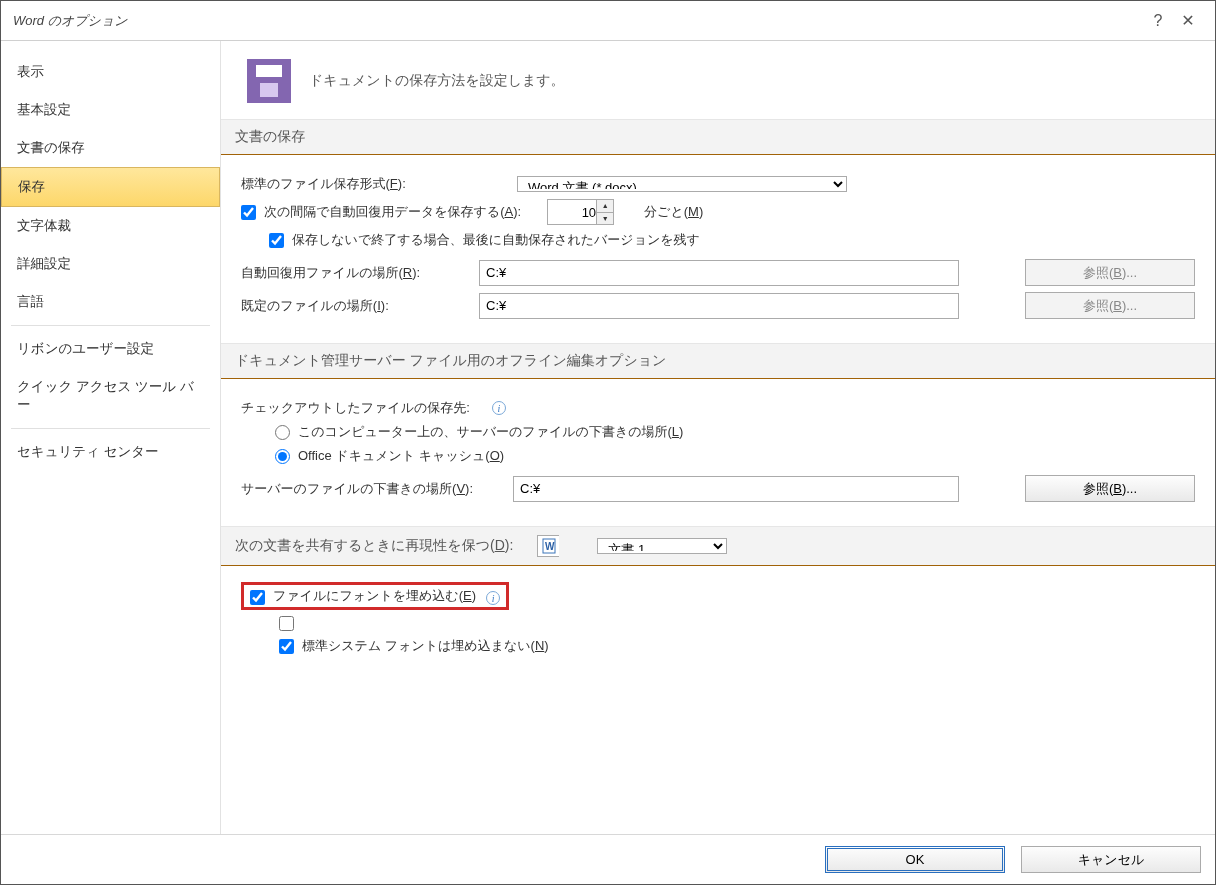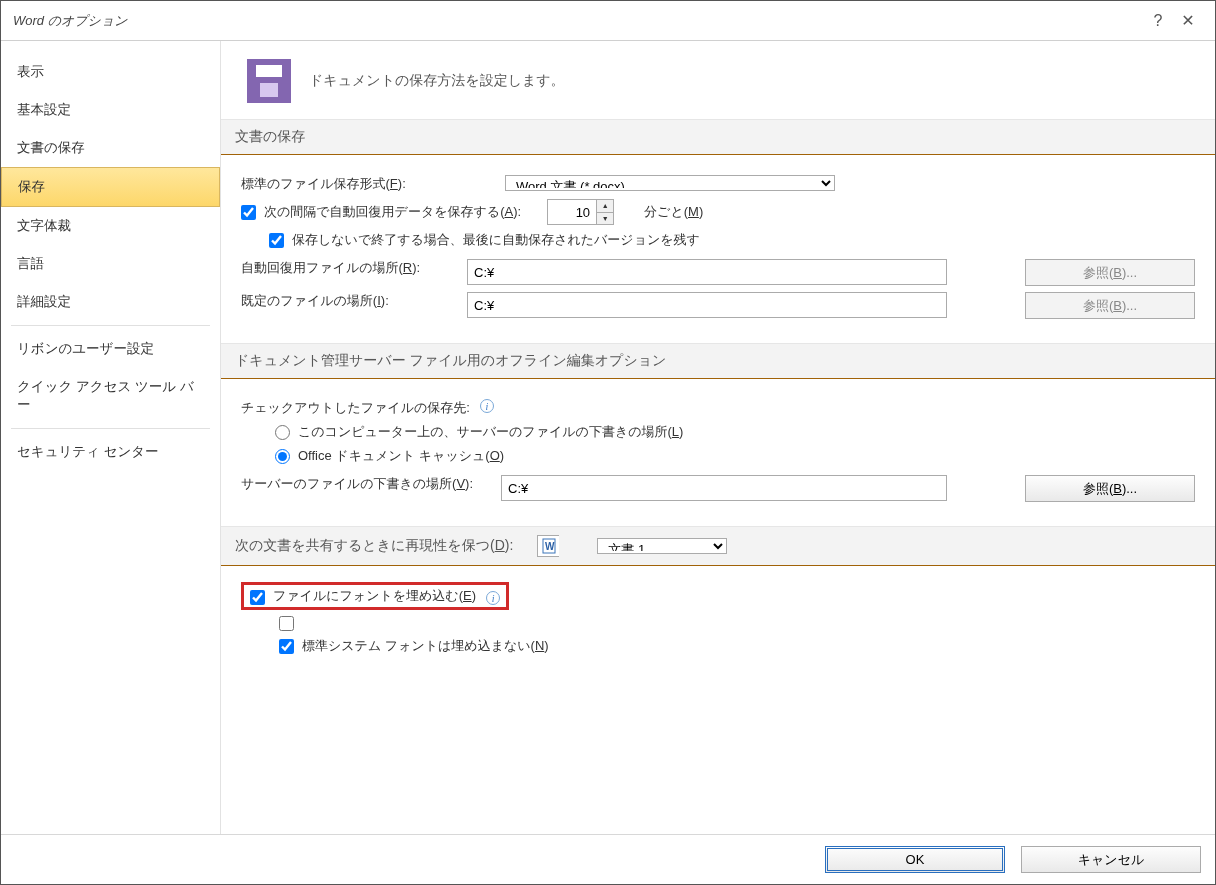--- a/index.html
+++ b/index.html
@@ -78,21 +78,21 @@
 .main-header-text { font-size: 14px; color: #575757; }
 .section-header {
   background: #f3f3f3;
   padding: 8px 14px;
   font-size: 14px;
   color: #575757;
   border-top: 1px solid #e6e6e6;
   border-bottom: 1px solid #a16207;
 }
 .section-body { padding: 14px 20px 18px 20px; }
-.row { display: flex; align-items: flex-start; margin: 6px 0; gap: 8px; }
+.row { display: flex; align-items: center; margin: 6px 0; gap: 20px; }
 .label { color: #333; }
 .underline { text-decoration: underline; }
 select.combo {
   height: 16px;
   border: 1px solid #ababab;
   background: #fff;
   padding: 2px 6px;
   font-size: 13px;
   font-family: inherit;
   margin-left: 38px;
@@ -105,21 +105,21 @@
   font-family: inherit;
   background: #fff;
 }
 .spinner {
   display: inline-flex;
   align-items: stretch;
   border: 1px solid #ababab;
   height: 26px;
 }
 .spinner input {
-  border: none; width: 48px; text-align: right; padding-right: 6px;
+  border: none; width: 48px; text-align: right; 
   font-size: 13px; font-family: inherit;
 }
 .spinner .spin-btns { display: flex; flex-direction: column; border-left: 1px solid #ababab; }
 .spinner .spin-btns div { width: 16px; flex: 1; display: flex; align-items: center; justify-content: center; font-size: 7px; background: #f0f0f0; cursor: pointer; }
 .spinner .spin-btns div:first-child { border-bottom: 1px solid #ababab; }
 .checkbox-row { display: flex; align-items: center; gap: 8px; margin: 6px 0; }
 .checkbox-row.indent1 { margin-left: 28px; }
 .checkbox-row.indent2 { margin-left: 38px; }
 input[type=checkbox], input[type=radio] {
   width: 15px; height: 15px; cursor: pointer;
@@ -194,22 +194,22 @@
   <div class="tb-btn">✕</div>
 </div>
 
 <div class="body-area">
   <div class="sidebar">
     <div class="sidebar-item">表示</div>
     <div class="sidebar-item">基本設定</div>
     <div class="sidebar-item">文書の保存</div>
     <div class="sidebar-item selected">保存</div>
     <div class="sidebar-item">文字体裁</div>
+    <div class="sidebar-item">詳細設定</div>
     <div class="sidebar-item">言語</div>
-    <div class="sidebar-item">詳細設定</div>
     <div class="sidebar-sep"></div>
     <div class="sidebar-item">リボンのユーザー設定</div>
     <div class="sidebar-item">クイック アクセス ツール バー</div>
     <div class="sidebar-sep"></div>
     <div class="sidebar-item">セキュリティ センター</div>
   </div>
 
   <div class="main">
     <div class="main-header">
       <div class="save-icon"></div>

